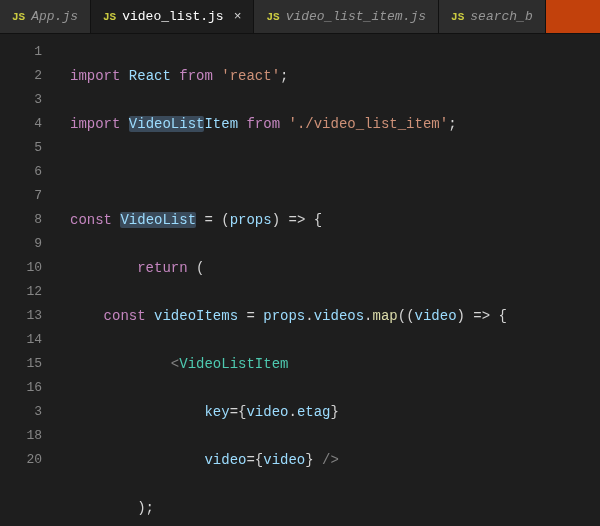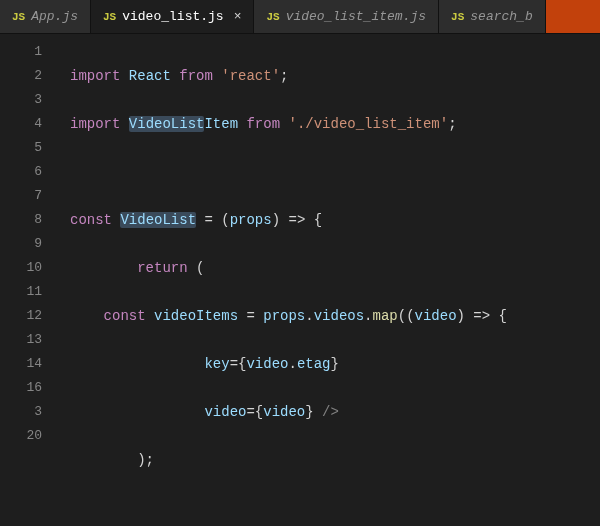--- a/index.html
+++ b/index.html
@@ -104,36 +104,38 @@
     <div>1</div>
     <div>2</div>
     <div>3</div>
     <div>4</div>
     <div>5</div>
     <div>6</div>
     <div>7</div>
     <div>8</div>
     <div>9</div>
     <div>10</div>
-    <div>11</div>
     <div>12</div>
     <div>13</div>
     <div>14</div>
+    <div>15</div>
     <div>16</div>
     <div>3</div>
+    <div>18</div>
     <div>20</div>
   </div>
 
   <div class="code">
 <div class="row"><span class="kw">import</span> <span class="var">React</span> <span class="kw">from</span> <span class="str">'react'</span><span class="pun">;</span></div>
 <div class="row"><span class="kw">import</span> <span class="var hl">VideoList</span><span class="var">Item</span> <span class="kw">from</span> <span class="str">'./video_list_item'</span><span class="pun">;</span></div>
 <div class="row"></div>
 <div class="row"><span class="kw">const</span> <span class="var hl">VideoList</span><span class="pun"> = (</span><span class="var">props</span><span class="pun">) =&gt; {</span></div>
 <div class="row">        <span class="kw">return</span><span class="pun"> (</span></div>
 <div class="row">    <span class="kw">const</span> <span class="var">videoItems</span><span class="pun"> = </span><span class="var">props</span><span class="pun">.</span><span class="var">videos</span><span class="pun">.</span><span class="fn">map</span><span class="pun">((</span><span class="var">video</span><span class="pun">) =&gt; {</span></div>
+<div class="row">            <span class="br">&lt;</span><span class="tag">VideoListItem</span></div>
 <div class="row">                <span class="attr">key</span><span class="pun">={</span><span class="var">video</span><span class="pun">.</span><span class="var">etag</span><span class="pun">}</span></div>
 <div class="row">                <span class="attr">video</span><span class="pun">={</span><span class="var">video</span><span class="pun">} </span><span class="br">/&gt;</span></div>
 <div class="row">        <span class="pun">);</span></div>
 
 
 
 
 
 
 

